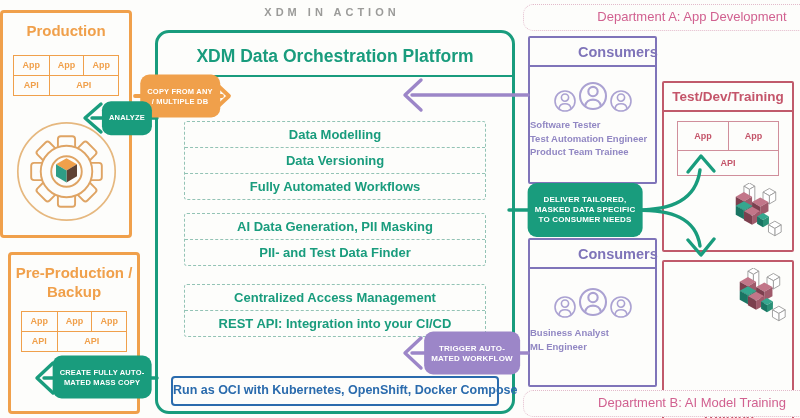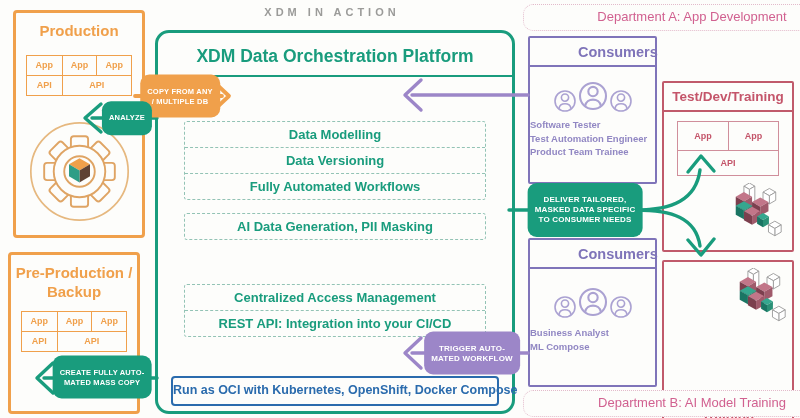--- a/index.html
+++ b/index.html
@@ -17,21 +17,21 @@
   .obox{border:3px solid #F0A04B;border-radius:4px;background:#FDFDFB;}
   .obox-title{margin-top:8px;text-align:center;font-size:15px;line-height:19px;
     font-weight:bold;color:#F0A04B;}
   .obox-grid{position:absolute;left:10px;right:10px;border:1.5px solid #F0A04B;}
   .obox-row{display:grid;height:19px;}
   .obox-row + .obox-row{border-top:1.5px solid #F0A04B;}
   .row-3{grid-template-columns:1fr 1fr 1fr;}
   .row-12{grid-template-columns:1fr 2fr;}
   .obox-cell{text-align:center;line-height:19px;font-size:9px;font-weight:bold;color:#F0A04B;}
   .obox-cell + .obox-cell{border-left:1.5px solid #F0A04B;}
-  #production{left:13px;top:10px;width:126px;height:222px;}
+  #production{left:0;top:10px;width:126px;height:222px;}
   #production .obox-grid{top:42px;}
   #preproduction{left:8px;top:252px;width:126px;height:156px;}
   #preproduction .obox-grid{top:56px;}
   #gear-wrap{left:11px;top:106px;}
 
   
   #platform{left:155px;top:30px;width:354px;height:378px;
     border:3px solid #199C7D;border-radius:14px;background:#FDFDFB;}
   #platform-title{height:42px;line-height:46px;text-align:center;
     font-size:17.5px;font-weight:bold;color:#199C7D;border-bottom:2.5px solid #199C7D;}
@@ -216,20 +216,21 @@
 
   <div id="platform" class="abs">
     <div id="platform-title">XDM Data Orchestration Platform</div>
     <div id="pgroup-1" class="pgroup">
       <div class="prow">Data Modelling</div>
       <div class="prow">Data Versioning</div>
       <div class="prow">Fully Automated Workflows</div>
     </div>
     <div id="pgroup-2" class="pgroup">
       <div class="prow">AI Data Generation, PII Masking</div>
+      <div class="prow">PII- and Test Data Finder</div>
     </div>
     <div id="pgroup-3" class="pgroup">
       <div class="prow">Centralized Access Management</div>
       <div class="prow">REST API: Integration into your CI/CD</div>
     </div>
     <div id="runtime-box">Run as OCI with Kubernetes, OpenShift, Docker Compose</div>
   </div>
 
   <div id="dept-a" class="abs dept">Department A: App Development</div>
 
@@ -280,21 +281,21 @@
       <svg width="84" height="36" viewBox="0 0 84 36">
         <g stroke="#ABA2D2" stroke-width="1.6" fill="none">
           <use href="#person" x="14" y="21"></use>
           <use href="#person" transform="translate(42,16) scale(1.3)"></use>
           <use href="#person" x="70" y="21"></use>
         </g>
       </svg>
     </div>
     <div class="roles">
       <div>Business Analyst</div>
-      <div>ML Compose</div>
+      <div>ML Engineer</div>
     </div>
   </div>
 
   <div id="dept-b" class="abs dept">Department B: AI Model Training</div>
 
   <svg id="arrow-overlay" class="abs" width="800" height="418" viewBox="0 0 800 418">
     <g fill="none" stroke-linecap="round" stroke-linejoin="round">
 
       <g stroke="#F0A04B" stroke-width="3.8">
         <path d="M135,96 H222"></path>

